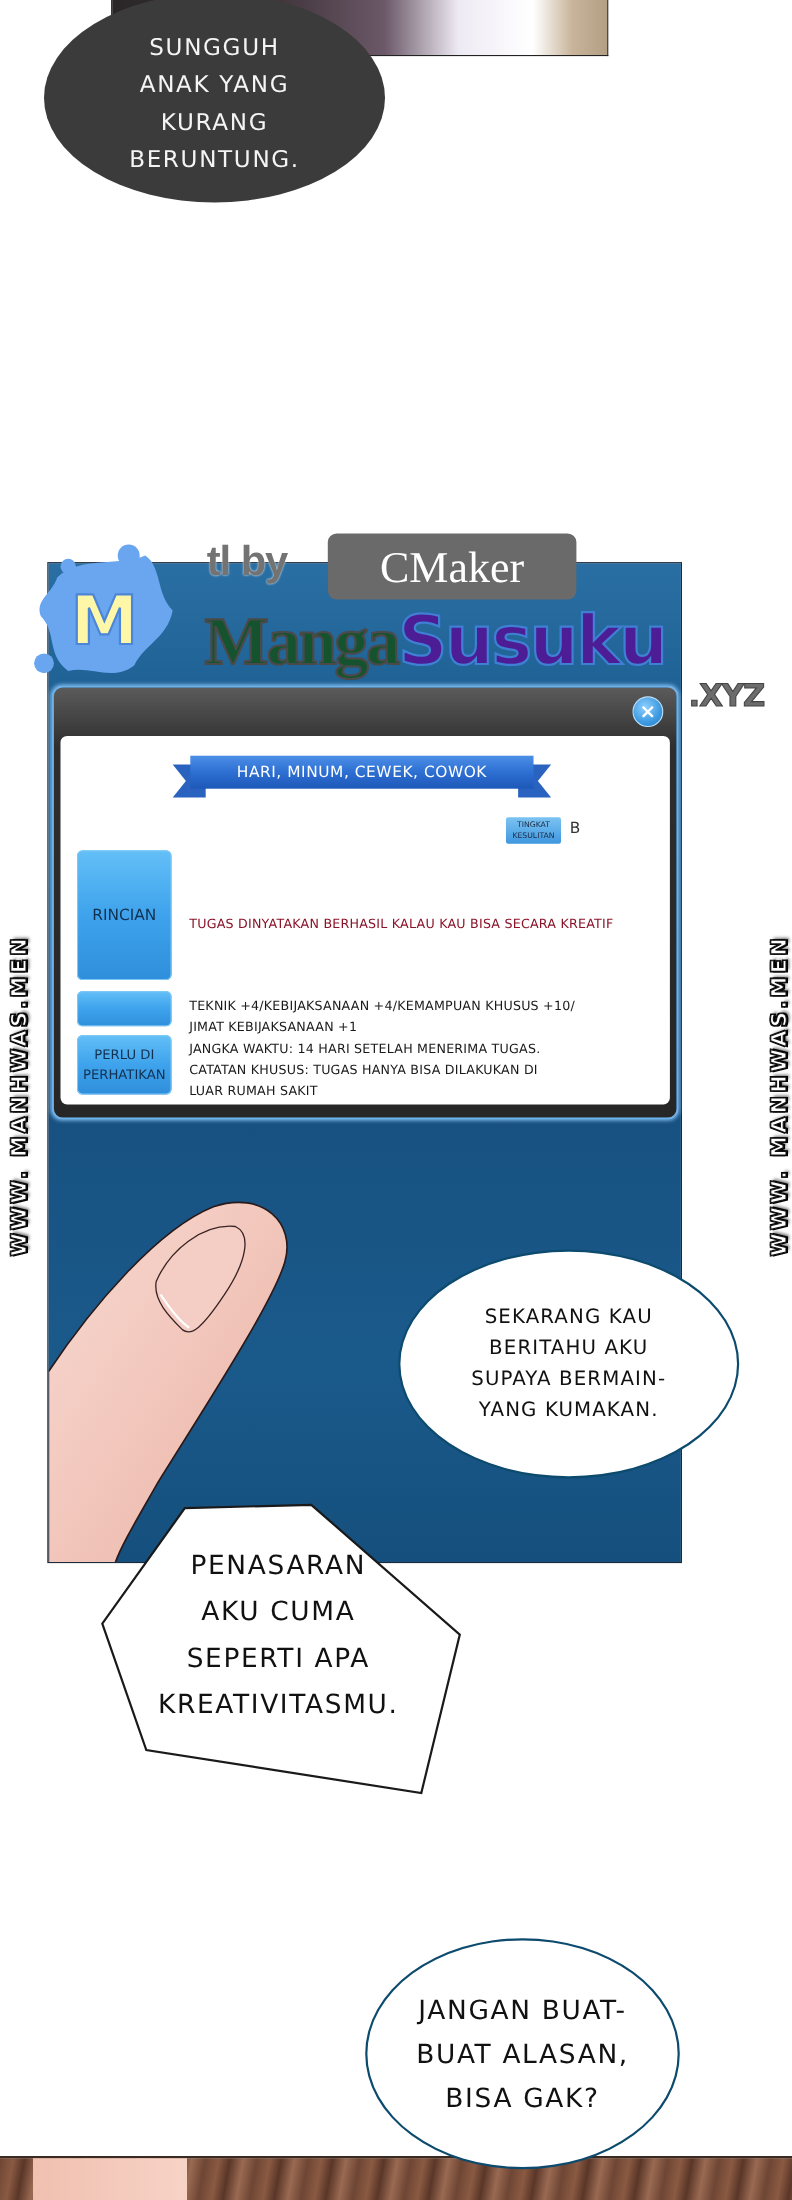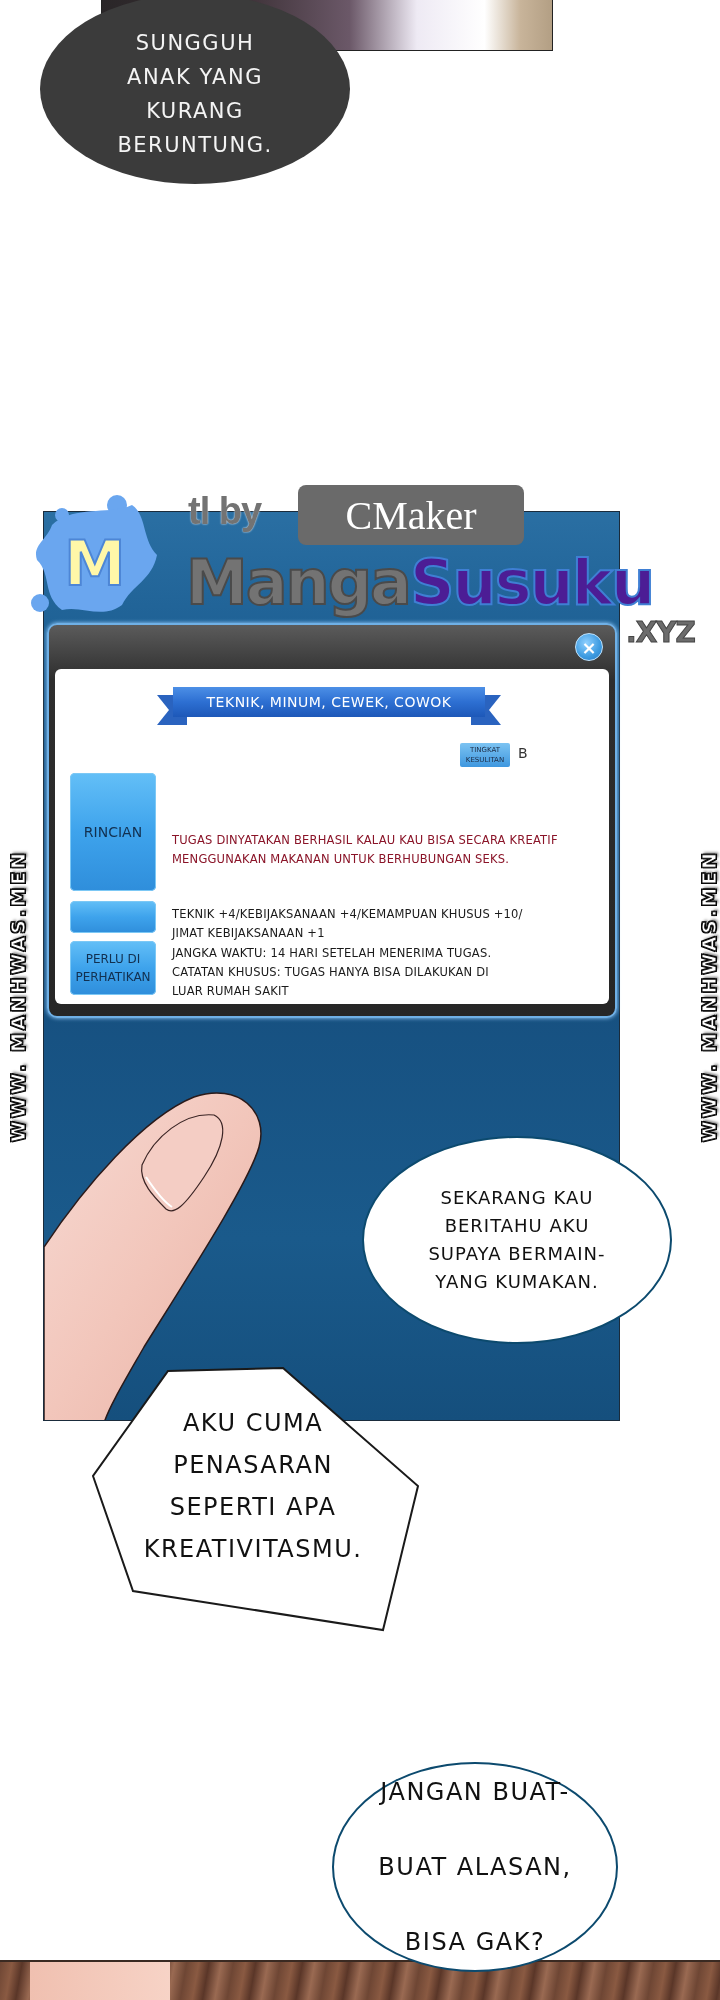--- a/index.html
+++ b/index.html
@@ -12,21 +12,21 @@
   .dark-bubble span { color: #f4f4f4; font-size: 21px; letter-spacing: 1.5px; line-height: 34px; font-family: "DejaVu Sans", sans-serif; }
 
   
   .blue-panel { left: 43px; top: 511px; width: 577px; height: 910px; background: linear-gradient(180deg,#2a6fa3 0%,#1d5f93 15%,#164f7f 50%,#1a5a8b 80%,#154f7d 100%); border: 1px solid #1a2b3b; box-sizing: border-box; overflow:hidden; }
 
   
   .wm-splash { left: 22px; top: 485px; width: 140px; height: 140px; }
   .wm-tlby { left: 188px; top: 490px; font-size: 38px; font-weight: bold; color: #737373; font-family: "Liberation Sans", sans-serif; letter-spacing: -1px; text-shadow: 0 0 2px #fff; }
   .wm-cmaker { left: 298px; top: 485px; width: 226px; height: 60px; background: #6a6a6a; border-radius: 8px; color: #ffffff; font-family: "Liberation Serif", serif; font-size: 40px; display:flex; align-items:center; justify-content:center; }
   .wm-brand { left: 186px; top: 548px; font-family: "DejaVu Sans", sans-serif; font-weight: bold; font-size: 62px; letter-spacing: -2px; line-height: 70px; }
-  .wm-brand .manga { color: #737373; -webkit-text-stroke: 2px #4a4a4a; }
+  .wm-brand .manga { color: #14532d; font-family: Liberation Serif, serif; -webkit-text-stroke: 2px #4a4a4a; }
   .wm-brand .susuku { color: #4c1d95; -webkit-text-stroke: 2px #3f7fd4; }
   .wm-xyz { left: 626px; top: 616px; font-family: "DejaVu Sans", sans-serif; font-weight: bold; font-size: 28px; color: #6c6c6c; -webkit-text-stroke: 1px #444; letter-spacing: -1px; }
 
   
   .dialog { left: 47px; top: 623px; width: 570px; height: 395px; background: linear-gradient(180deg,#5b5b5b 0%,#2e2e2e 14%,#262626 100%); border: 2px solid #6fb0e6; border-radius: 10px; box-sizing: border-box; box-shadow: 0 0 4px #9bd0ff; }
   .close-btn { right: 12px; top: 8px; width: 26px; height: 26px; border-radius: 50%; background: radial-gradient(circle at 40% 35%, #8fd0ff 0%, #3c9ae0 60%, #2a78c0 100%); color: #fff; font-size: 18px; font-weight: bold; display:flex; align-items:center; justify-content:center; border: 1px solid #bfe4ff; }
   .dialog-body { left: 6px; top: 44px; width: 554px; height: 335px; background: #ffffff; border-radius: 6px; }
 
   .ribbon { left: 102px; top: 18px; width: 344px; height: 38px; }
   .ribbon-main { left: 16px; top: 0; width: 312px; height: 30px; background: linear-gradient(180deg,#4c8fe6 0%,#2d6fd2 50%,#1d58b8 100%); color: #fff; font-size: 14px; letter-spacing: 0.5px; display:flex; align-items:center; justify-content:center; }
@@ -54,21 +54,21 @@
   .side-wm-right { left: 539px; top: 985px; transform: rotate(-90deg); width: 340px; text-align:center; }
 
   
   .bubble { background: #fff; border: 2px solid #0c4a6e; display:flex; flex-direction:column; align-items:center; justify-content:center; box-sizing:border-box; }
   .bubble span { color: #111; font-size: 18px; letter-spacing: 1px; line-height: 28px; }
   .bubble-oval1 { left: 362px; top: 1136px; width: 310px; height: 208px; border-radius: 50%; }
   .bubble-oval1 span { font-size: 18px; line-height: 28px; }
   .hex { left: 88px; top: 1366px; width: 340px; height: 268px; }
   .hex-text { left: 88px; top: 1376px; width: 330px; height: 220px; display:flex; flex-direction:column; align-items:center; justify-content:center; }
   .hex-text span { color: #111; font-size: 24px; letter-spacing: 1.5px; line-height: 42px; }
-  .bubble-oval2 { left: 332px; top: 1762px; width: 286px; height: 210px; border-radius: 50%; gap: 35px; }
+  .bubble-oval2 { left: 332px; top: 1762px; width: 286px; height: 210px; border-radius: 50%; }
   .bubble-oval2 span { font-size: 24px; line-height: 40px; letter-spacing: 1.5px; }
 
   
   .bottom-panel { left: 0; top: 1960px; width: 720px; height: 40px; background: repeating-linear-gradient(100deg,#6e4634 0px,#8a5a42 12px,#5a3628 22px,#9a6a52 34px,#6e4634 46px); border-top: 2px solid #3a2a22; }
   .bottom-skin { left: 30px; top: 1962px; width: 140px; height: 38px; background: linear-gradient(90deg,#f0c0b0,#f7d3c6); }
 </style>
 </head>
 <body>
 
 <div class="abs top-panel"></div>
@@ -109,41 +109,40 @@
   <span class="manga">Manga</span><span class="susuku">Susuku</span>
 </div>
 <div class="abs wm-xyz">.XYZ</div>
 
 <div class="abs dialog">
   <div class="abs close-btn">×</div>
   <div class="abs dialog-body">
     <div class="abs ribbon">
       <div class="abs ribbon-tail-l"></div>
       <div class="abs ribbon-tail-r"></div>
-      <div class="abs ribbon-main">TEKNIK, MINUM, CEWEK, COWOK</div>
+      <div class="abs ribbon-main">HARI, MINUM, CEWEK, COWOK</div>
     </div>
 
     <div class="abs diff-badge">
       <span>TINGKAT</span>
       <span>KESULITAN</span>
     </div>
     <div class="abs diff-value">B</div>
 
     <div class="abs side-btn btn-rincian">RINCIAN</div>
     <div class="abs side-btn btn-blank"></div>
     <div class="abs side-btn btn-perlu">
       <div>
         <div>PERLU DI</div>
         <div>PERHATIKAN</div>
       </div>
     </div>
 
     <div class="abs txt txt-red cond">
       <div>TUGAS DINYATAKAN BERHASIL KALAU KAU BISA SECARA KREATIF</div>
-      <div>MENGGUNAKAN MAKANAN UNTUK BERHUBUNGAN SEKS.</div>
     </div>
     <div class="abs txt reward">
       <div>TEKNIK +4/KEBIJAKSANAAN +4/KEMAMPUAN KHUSUS +10/</div>
       <div>JIMAT KEBIJAKSANAAN +1</div>
     </div>
     <div class="abs txt notes">
       <div>JANGKA WAKTU: 14 HARI SETELAH MENERIMA TUGAS.</div>
       <div>CATATAN KHUSUS: TUGAS HANYA BISA DILAKUKAN DI</div>
       <div>LUAR RUMAH SAKIT</div>
     </div>
@@ -157,22 +156,22 @@
   <span>SEKARANG KAU</span>
   <span>BERITAHU AKU</span>
   <span>SUPAYA BERMAIN-</span>
   <span>YANG KUMAKAN.</span>
 </div>
 
 <svg class="abs hex" viewBox="0 0 340 268">
   <polygon points="80,5 195,2 330,120 295,264 45,225 5,110" fill="#ffffff" stroke="#1a1a1a" stroke-width="2"></polygon>
 </svg>
 <div class="abs hex-text">
+  <span>PENASARAN</span>
   <span>AKU CUMA</span>
-  <span>PENASARAN</span>
   <span>SEPERTI APA</span>
   <span>KREATIVITASMU.</span>
 </div>
 
 <div class="abs bottom-panel"></div>
 <div class="abs bottom-skin"></div>
 
 <div class="abs bubble bubble-oval2">
   <span>JANGAN BUAT-</span>
   <span>BUAT ALASAN,</span>

